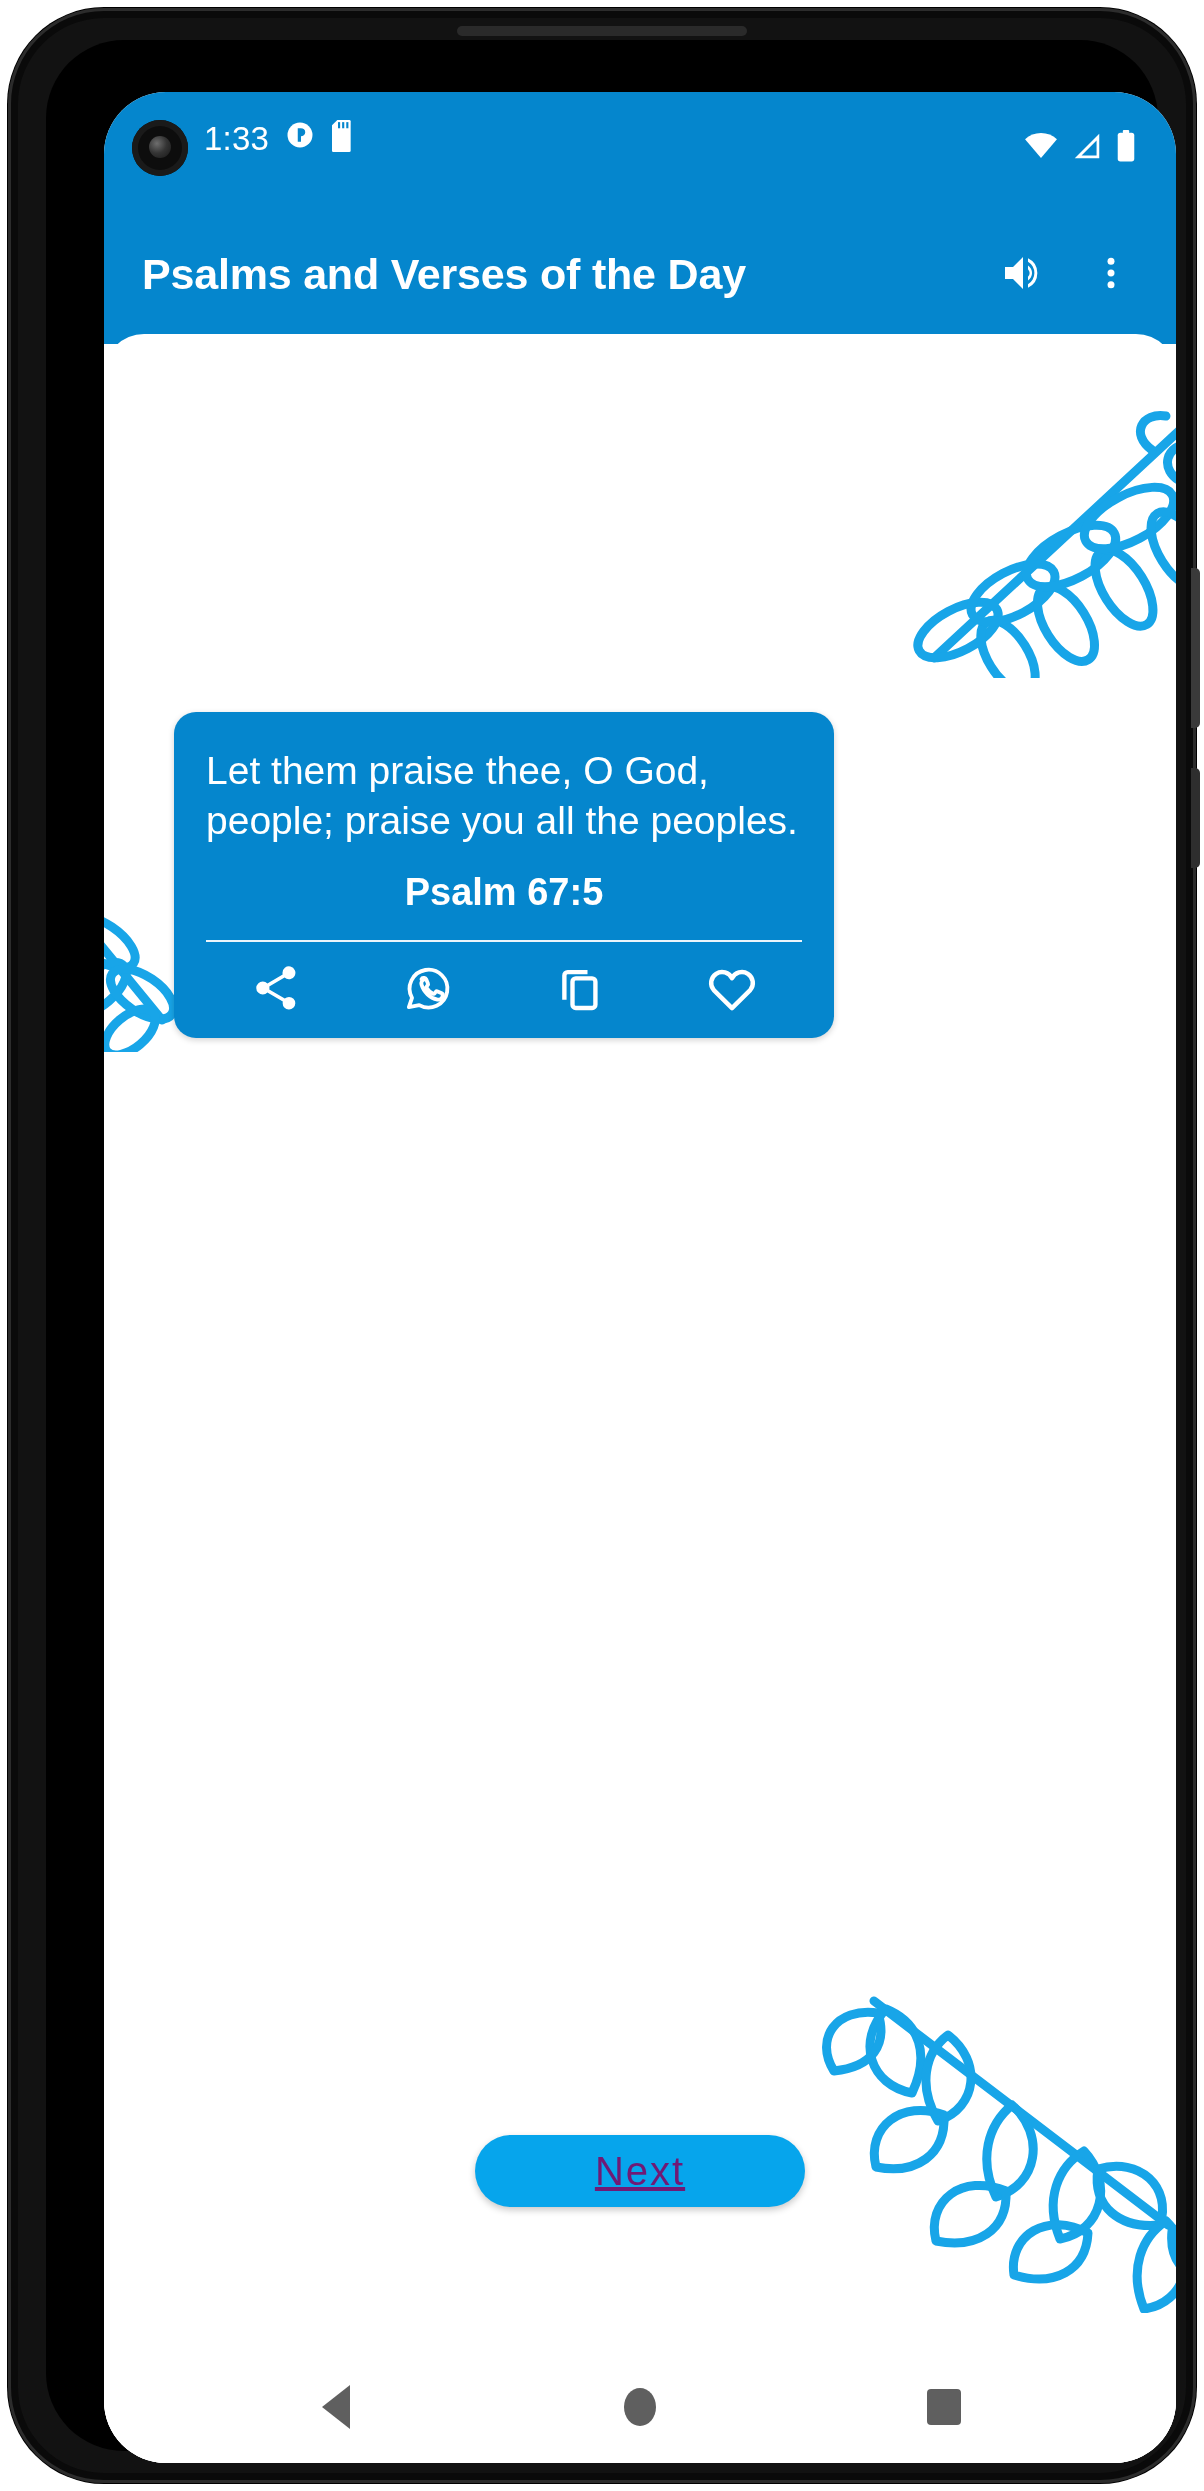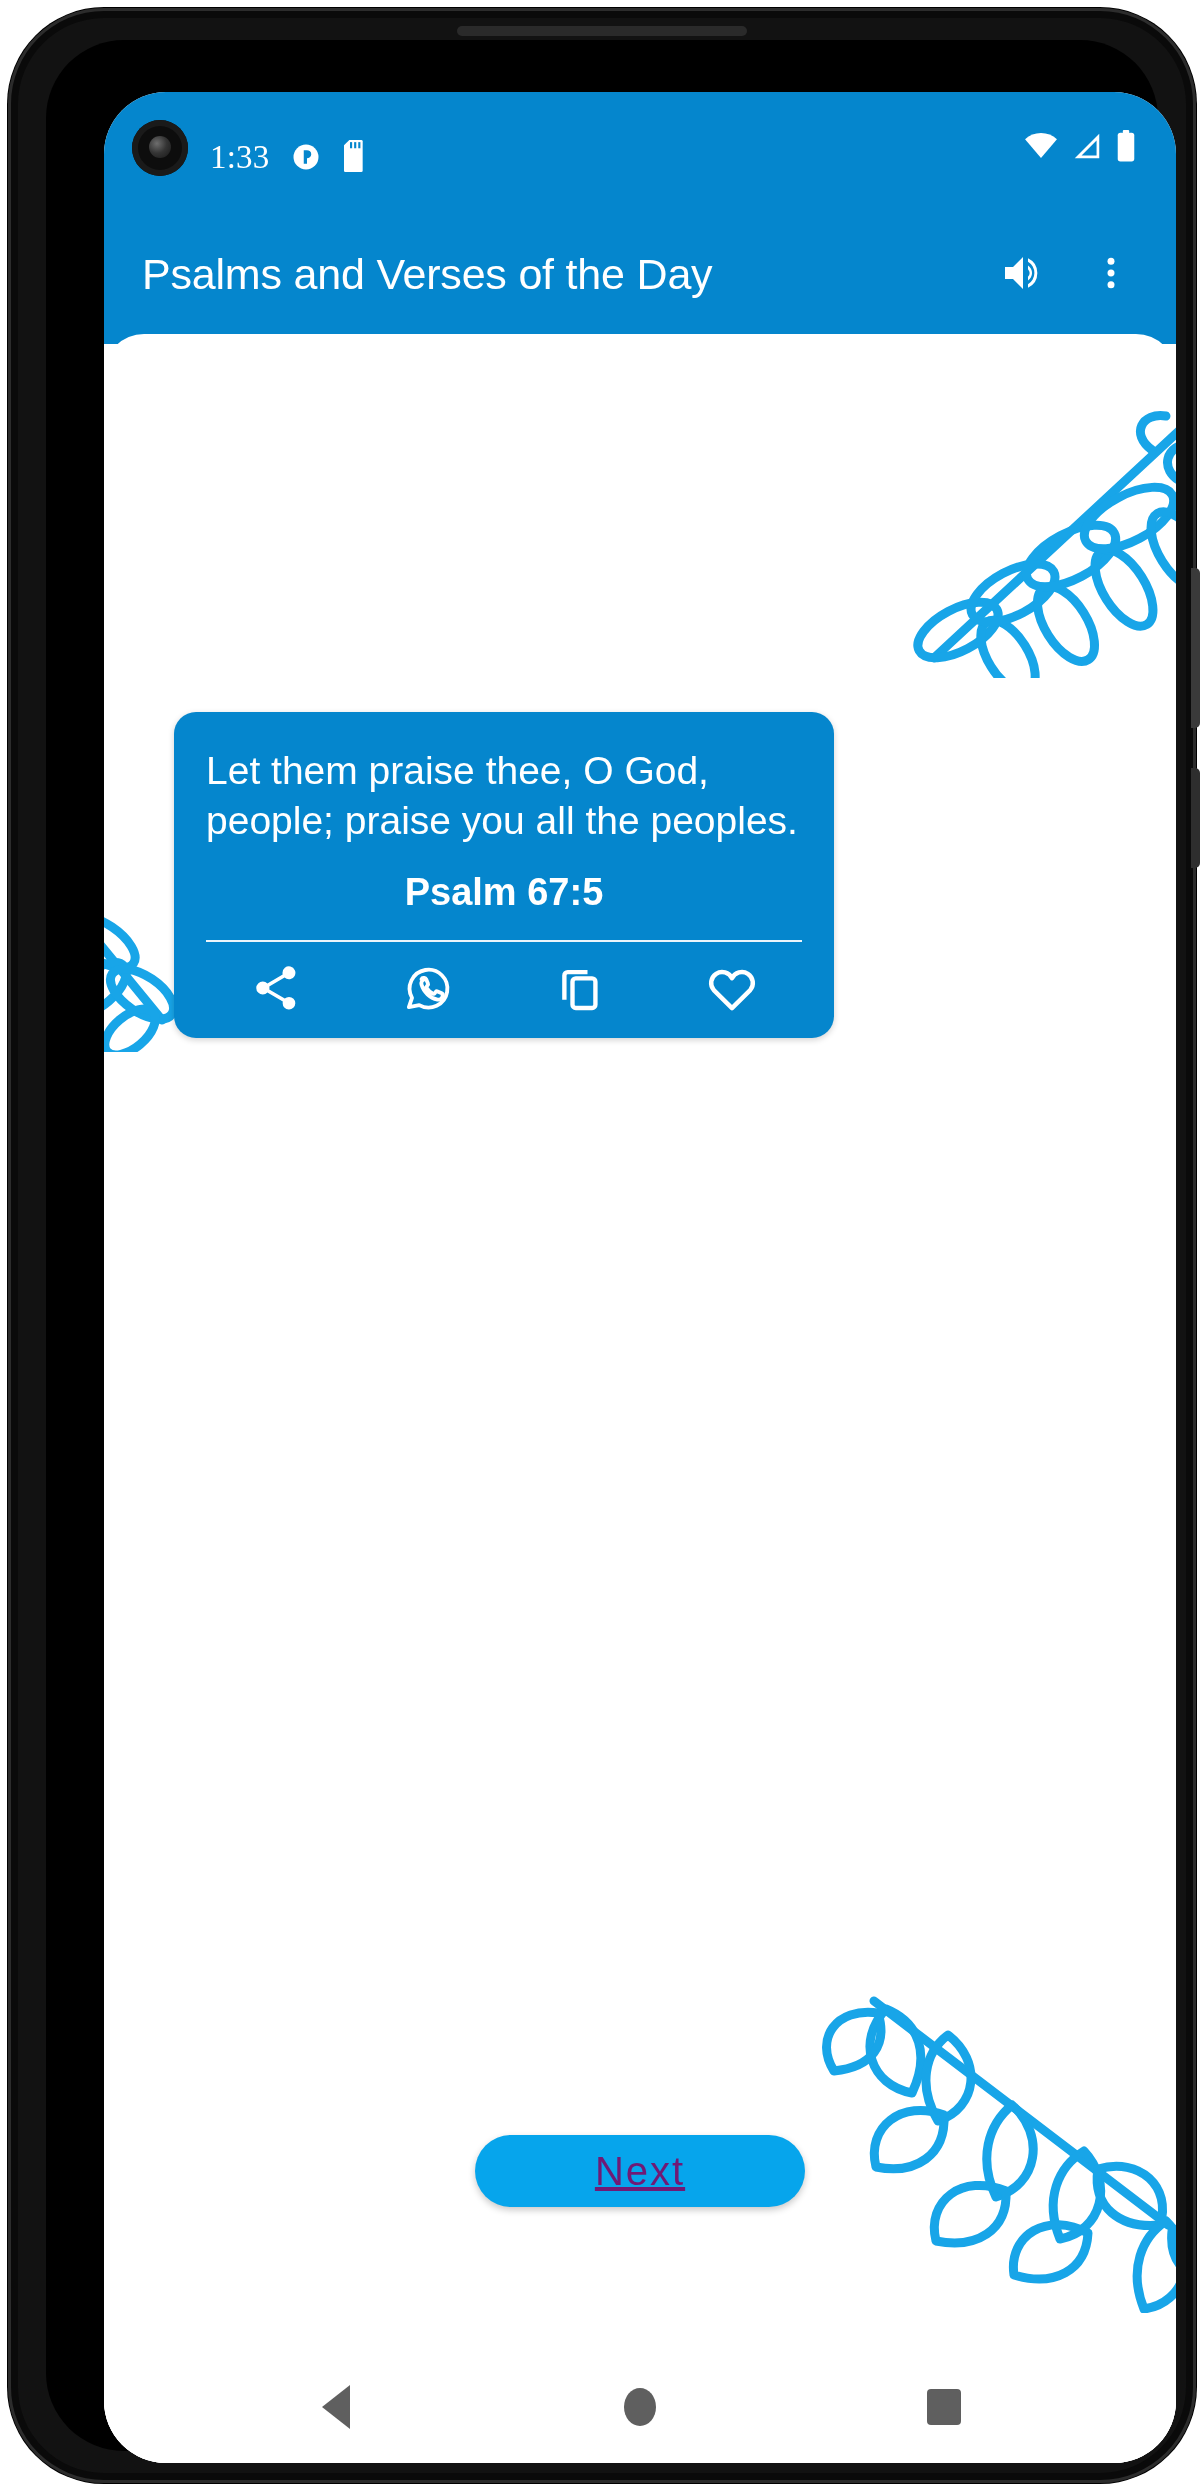--- a/index.html
+++ b/index.html
@@ -84,24 +84,23 @@
     position: absolute;
     left: 0; top: 0;
     width: 100%;
     height: 112px;
     background: var(--brand);
     display: flex;
     align-items: center;
   }
   .status-left {
     display: flex;
-    align-items: flex-end;
-    gap: 22px;
+    align-items: flex-start;
+    gap: 16px;
     padding-left: 28px;
-    font-family: Liberation Serif, serif;
   }
   .status-right {
     display: flex;
     align-items: center;
     gap: 14px;
     margin-left: auto;
     padding-right: 40px;
   }
   #status-time {
     color: #fff;
@@ -136,21 +135,21 @@
     width: 100%;
     height: 140px;
     background: var(--brand);
     display: flex;
     align-items: center;
     padding: 0 30px 0 38px;
   }
   #app-bar-title {
     color: #ffffff;
     font-size: 43px;
-    font-weight: normal;
+    font-weight: bold;
     letter-spacing: -0.2px;
     white-space: nowrap;
   }
   #app-bar-actions {
     margin-left: auto;
     display: flex;
     align-items: center;
     gap: 18px;
   }
   .appbar-icon-btn {

